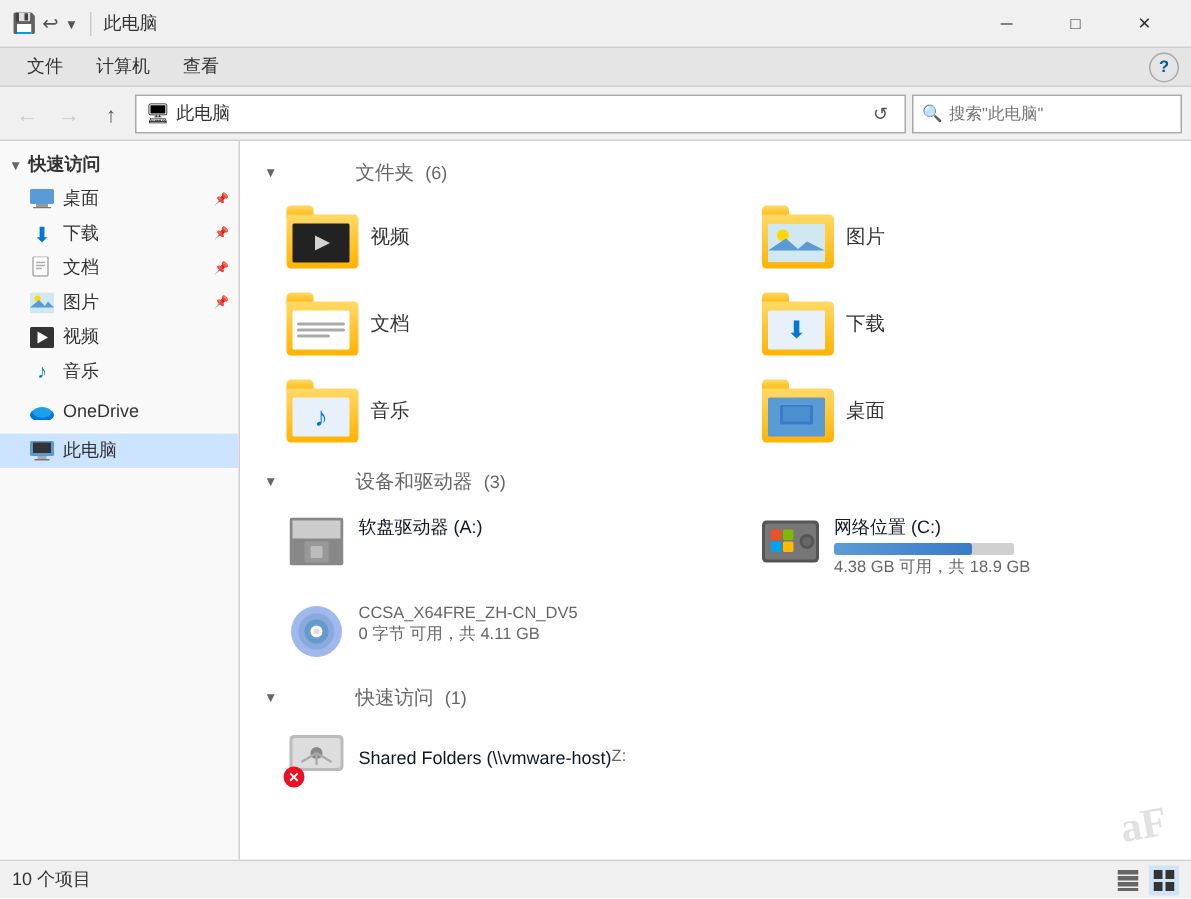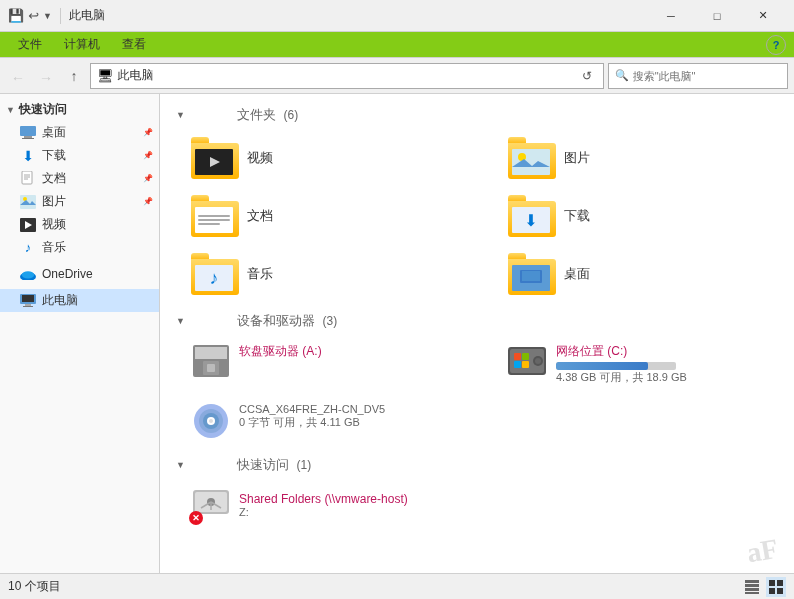--- a/index.html
+++ b/index.html
@@ -34,21 +34,21 @@
     .win-btn {
       width: 46px; height: 32px;
       display: flex; align-items: center; justify-content: center;
       font-size: 11px; color: #333;
       cursor: pointer;
     }
 
     
     .menu-bar {
       height: 26px;
-      background: #84cc16;
+      background: #e5e5e5;
       display: flex;
       align-items: center;
       padding: 0 8px;
       border-bottom: 1px solid #d0d0d0;
       gap: 2px;
       text-align: center;
     }
     .menu-item {
       padding: 2px 10px;
       font-size: 12px;
@@ -254,21 +254,21 @@
       border-radius: 2px;
     }
 
     .device-icon {
       width: 40px; height: 36px;
       margin-right: 8px; flex-shrink: 0;
       display: flex; align-items: center; justify-content: center;
       font-size: 30px;
     }
     .device-info { display: flex; flex-direction: column; justify-content: center; }
-    .device-name { font-size: 12px; color: #be185d; }
+    .device-name { font-size: 12px; color: #0f172a; }
     .device-sub { font-size: 11px; color: #666; }
 
     
     .disk-bar-container {
       width: 120px; height: 8px;
       background: #d0d0d0;
       border-radius: 2px;
       margin-top: 2px;
       overflow: hidden;
     }
@@ -287,21 +287,21 @@
       border-radius: 2px;
       margin-left: 8px;
     }
     .network-icon-big {
       width: 40px; height: 36px;
       margin-right: 8px; flex-shrink: 0;
       display: flex; align-items: center; justify-content: center;
       font-size: 28px;
       position: relative;
     }
-    .network-info { display: flex; flex-direction: column; }
+    .network-info { display: flex; flex-direction: row; }
 
     
     .status-bar {
       height: 26px;
       background: #f0f0f0;
       border-top: 1px solid #d0d0d0;
       display: flex; align-items: center;
       padding: 0 8px;
       font-size: 12px; color: #333;
     }

